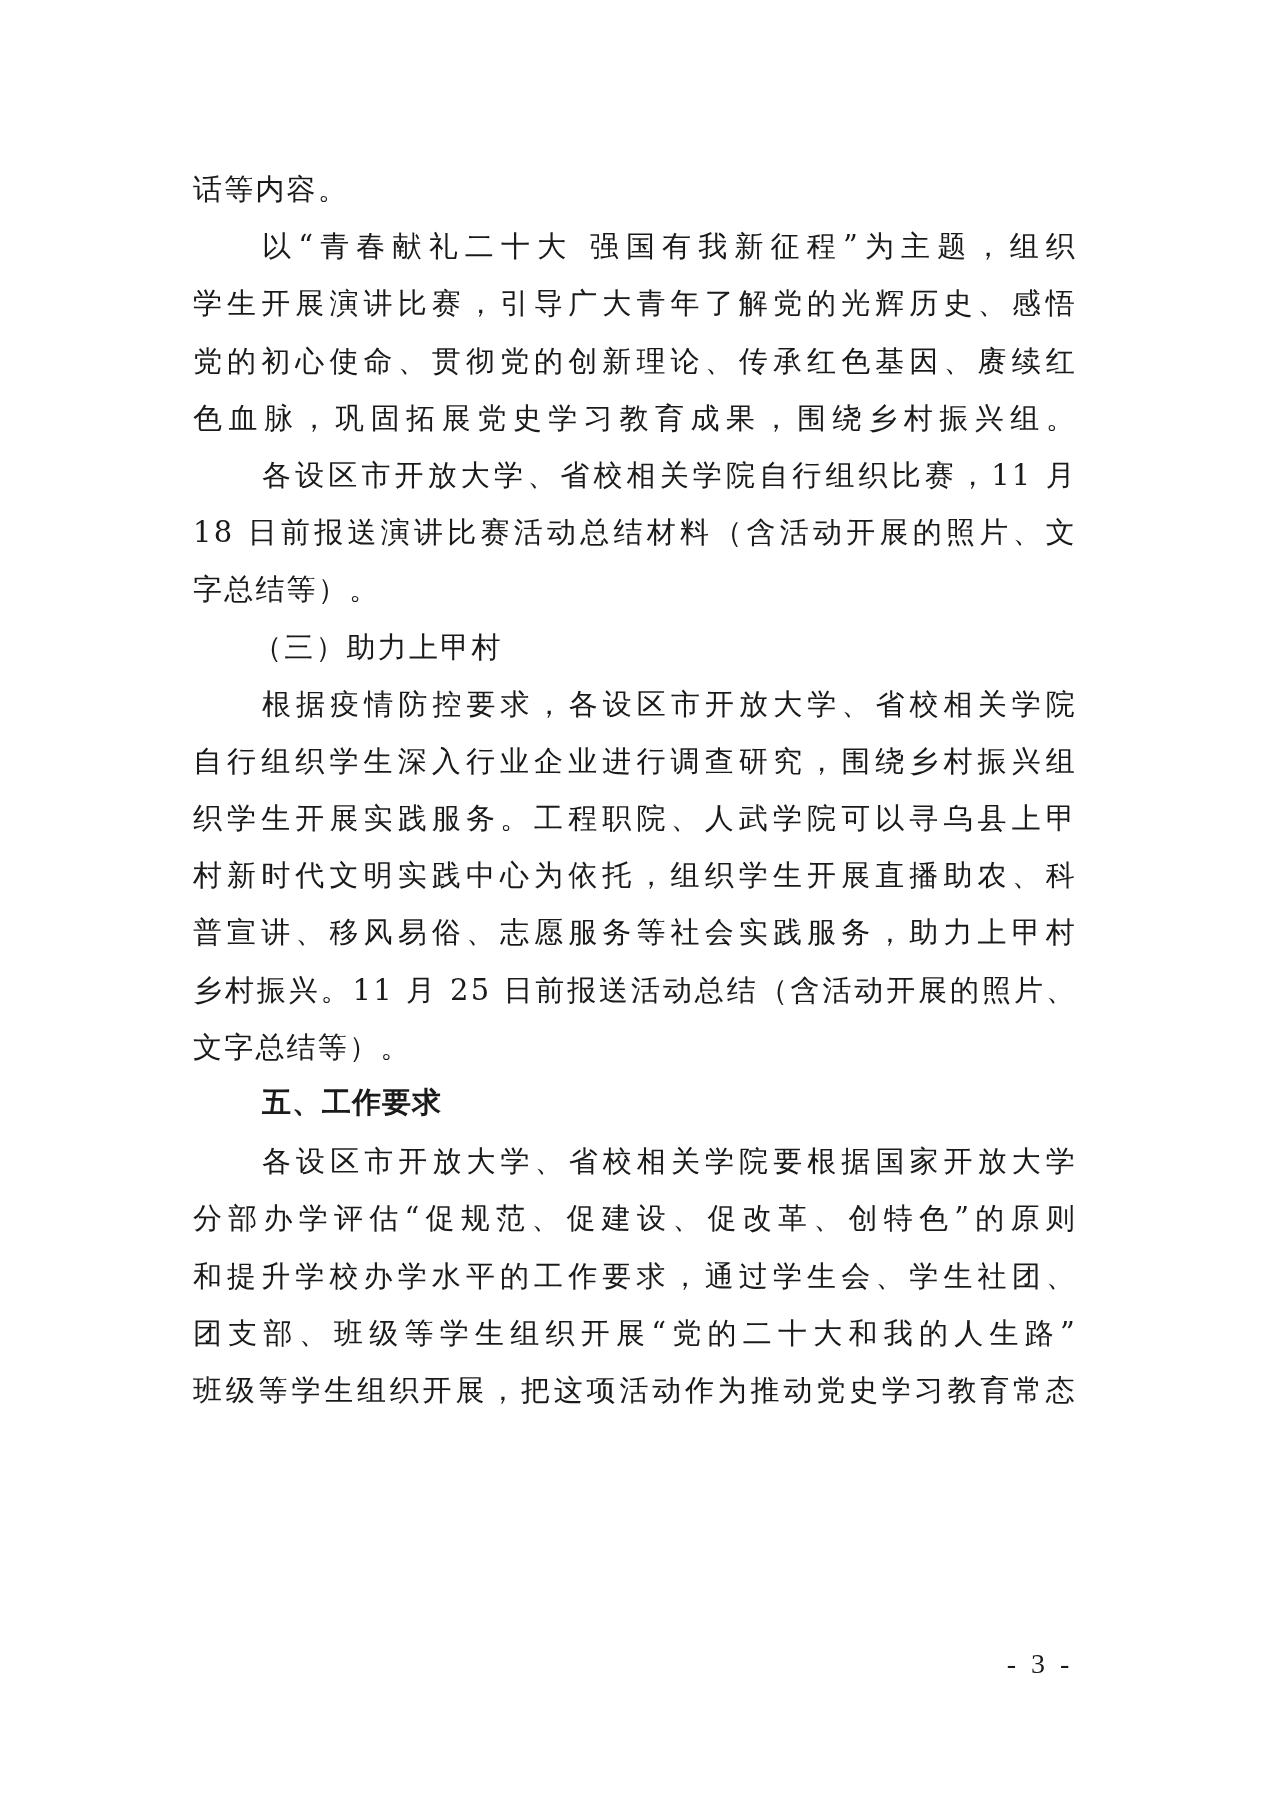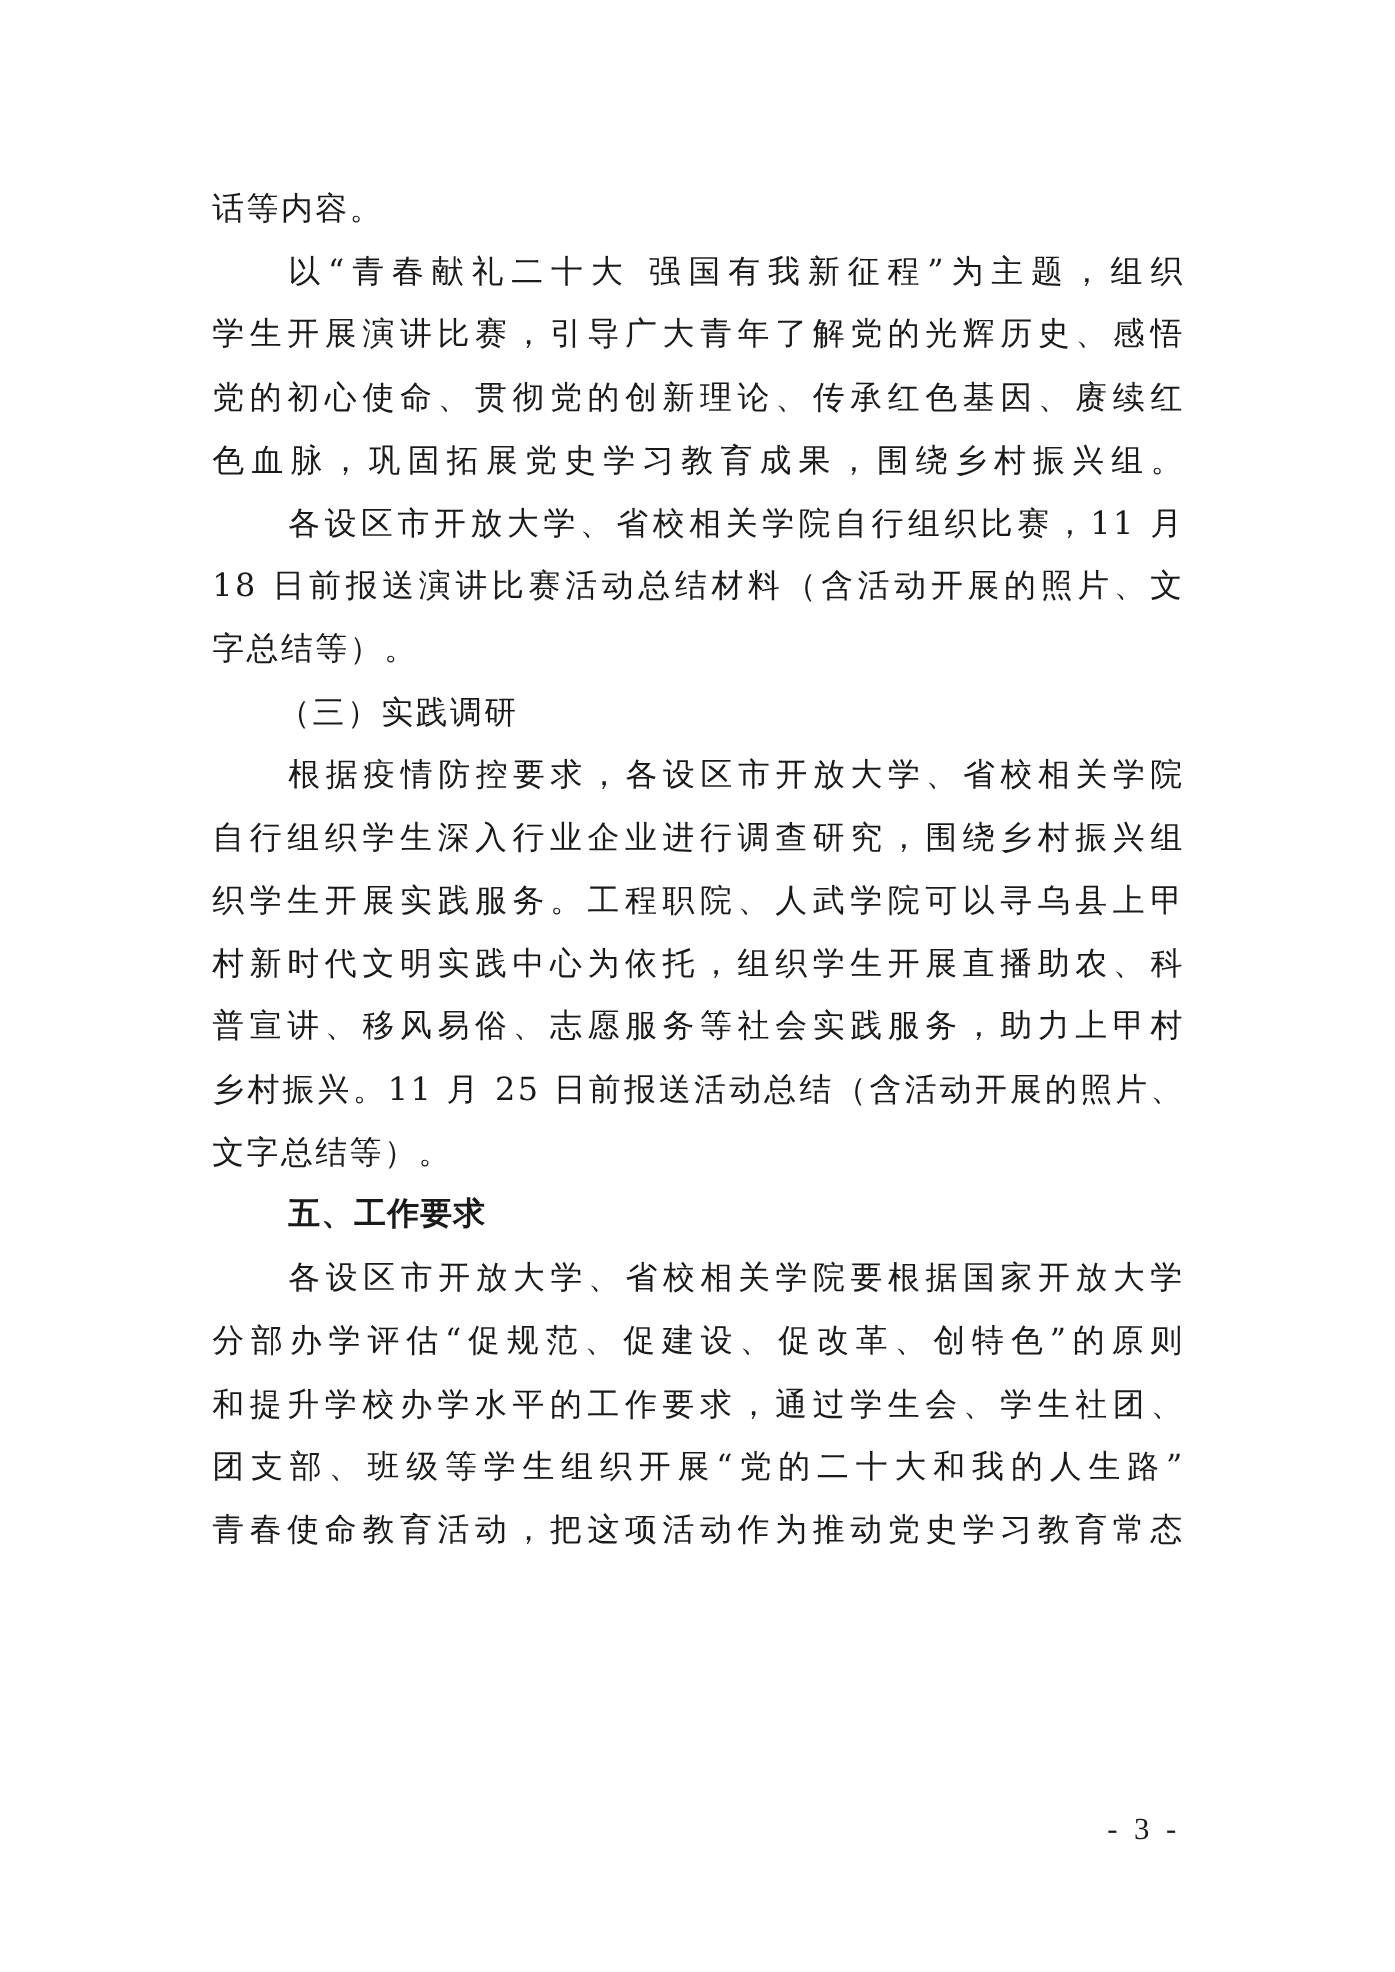--- a/index.html
+++ b/index.html
@@ -43,21 +43,21 @@
     }
     .line.indent {
       padding-left: 69px;
     }
     .line.heading-sub {
       padding-left: 60px;
       text-align-last: left;
     }
     .line.heading-main {
       padding-left: 69px;
-      font-family: Liberation Serif, serif;
+      font-family: Liberation Mono, monospace;
       font-weight: bold;
       text-align-last: left;
       letter-spacing: 1px;
     }
     .page-number {
       position: absolute;
       left: 1000px;
       top: 1648px;
       width: 80px;
       text-align: center;
@@ -73,30 +73,30 @@
 <div class="page">
   <div class="text-block">
     <div class="line last">话等内容。</div>
     <div class="line indent">以“青春献礼二十大 强国有我新征程”为主题，组织</div>
     <div class="line">学生开展演讲比赛，引导广大青年了解党的光辉历史、感悟</div>
     <div class="line">党的初心使命、贯彻党的创新理论、传承红色基因、赓续红</div>
     <div class="line">色血脉，巩固拓展党史学习教育成果，围绕乡村振兴组。</div>
     <div class="line indent">各设区市开放大学、省校相关学院自行组织比赛，11 月</div>
     <div class="line">18 日前报送演讲比赛活动总结材料（含活动开展的照片、文</div>
     <div class="line last">字总结等）。</div>
-    <div class="line heading-sub">（三）实践调研</div>
+    <div class="line heading-sub">（三）助力上甲村</div>
     <div class="line indent">根据疫情防控要求，各设区市开放大学、省校相关学院</div>
     <div class="line">自行组织学生深入行业企业进行调查研究，围绕乡村振兴组</div>
     <div class="line">织学生开展实践服务。工程职院、人武学院可以寻乌县上甲</div>
     <div class="line">村新时代文明实践中心为依托，组织学生开展直播助农、科</div>
     <div class="line">普宣讲、移风易俗、志愿服务等社会实践服务，助力上甲村</div>
     <div class="line">乡村振兴。11 月 25 日前报送活动总结（含活动开展的照片、</div>
     <div class="line last">文字总结等）。</div>
     <div class="line heading-main">五、工作要求</div>
     <div class="line indent">各设区市开放大学、省校相关学院要根据国家开放大学</div>
     <div class="line">分部办学评估“促规范、促建设、促改革、创特色”的原则</div>
     <div class="line">和提升学校办学水平的工作要求，通过学生会、学生社团、</div>
     <div class="line">团支部、班级等学生组织开展“党的二十大和我的人生路”</div>
-    <div class="line">青春使命教育活动，把这项活动作为推动党史学习教育常态</div>
+    <div class="line">班级等学生组织开展，把这项活动作为推动党史学习教育常态</div>
   </div>
 
   <div class="page-number">- 3 -</div>
 </div>
 
 </body></html>

